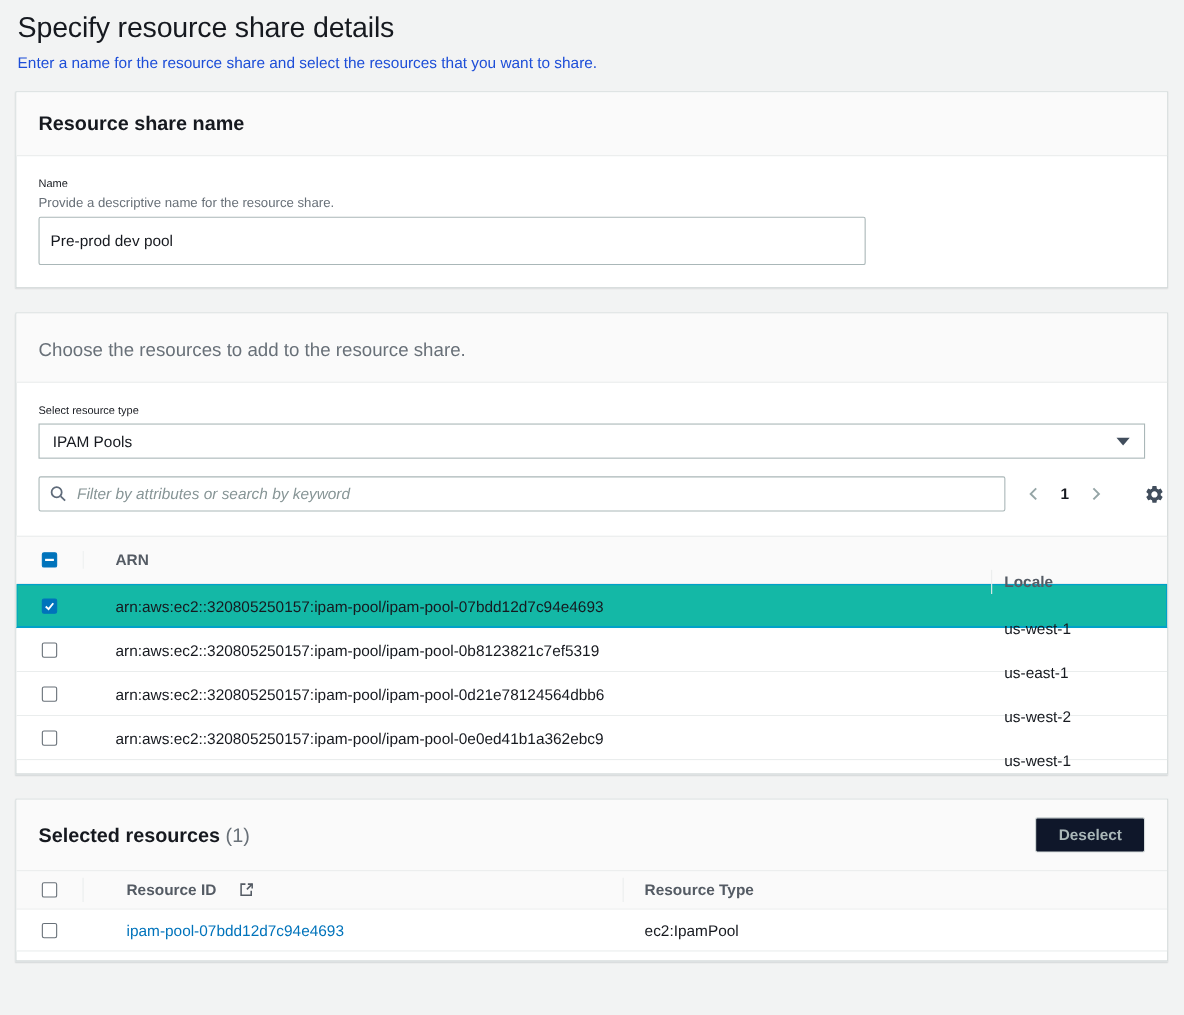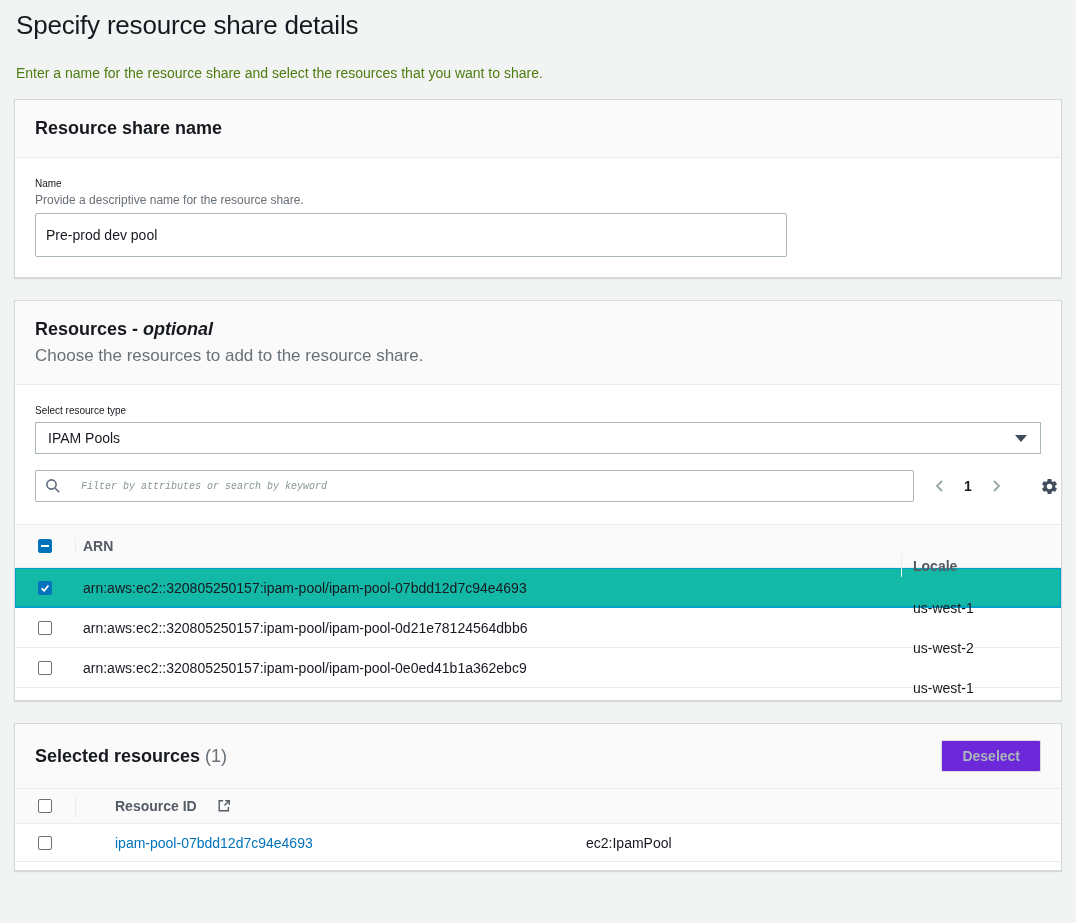--- a/index.html
+++ b/index.html
@@ -5,21 +5,21 @@
   * { box-sizing: border-box; }
   html, body { margin: 0; padding: 0; }
   body {
     width: 1076px; height: 923px; overflow: hidden;
     background: #f2f3f3; color: #16191f;
     font-family: "Liberation Sans", sans-serif;
     font-size: 14px;
   }
   .page-header { padding: 10px 16px 18px; }
   .page-header h1 { margin: 0; font-size: 26px; font-weight: 400; color: #16191f; letter-spacing: -0.2px; }
-  .page-subtitle { margin: 24px 0 0; font-size: 14px; color: #4d7c0f; }
+  .page-subtitle { margin: 8px 0 0; font-size: 14px; color: #1d4ed8; }
 
   .panel {
     background: #fff; margin: 0 14px 22px;
     border: 1px solid #d5dbdb;
     box-shadow: 0 1px 1px 0 rgba(0,28,36,0.12);
   }
   .panel-header { background: #fafafa; padding: 18px 20px; border-bottom: 1px solid #eaeded; }
   .panel-header.no-border { border-bottom: none; padding: 16px 20px; }
   .panel-header h2 { margin: 0; font-size: 18px; font-weight: 700; color: #16191f; }
   .panel-header h2 em { font-style: italic; }
@@ -45,62 +45,62 @@
     padding: 0 12px; cursor: pointer;
   }
   .select-box .select-value { font-size: 14px; color: #16191f; }
 
   .filter-row { display: flex; align-items: center; margin-top: 16px; }
   .search-box {
     flex: 0 0 879px; height: 32px; border: 1px solid #aab7b8; border-radius: 2px;
     background: #fff; display: flex; align-items: center; padding: 0 9px;
   }
   .search-box input {
-    border: none; outline: none; flex: 1; font-size: 10px; margin-left: 18px;
-    font-family: Liberation Mono, monospace; color: #16191f; background: transparent;
+    border: none; outline: none; flex: 1; font-size: 14px; margin-left: 7px;
+    font-family: Liberation Sans, sans-serif; color: #16191f; background: transparent;
   }
   .search-box input::placeholder { color: #879596; font-style: italic; }
   .pagination { display: flex; align-items: center; margin-left: 14px; }
   .pg-btn { background: none; border: none; padding: 2px 4px; cursor: pointer; display: flex; align-items: center; }
   .page-num { font-weight: 700; font-size: 14px; color: #16191f; margin: 0 12px; }
   .pg-divider { width: 1px; height: 30px; background: #eaeded; margin: 0 14px 0 16px; }
   .icon-btn { background: none; border: none; padding: 2px; cursor: pointer; display: flex; align-items: center; }
 
   
   .t-head {
     display: flex; align-items: center; height: 44px;
     background: #fafafa; color: #545b64; font-weight: 700; font-size: 14px;
     border-top: 1px solid #eaeded; border-bottom: 1px solid #eaeded;
   }
   .t-head.small { height: 36px; }
   .t-row { display: flex; align-items: center; height: 40px; background: #fff; border-bottom: 1px solid #eaeded; }
   .t-row.selected { background: #14b8a6; box-shadow: inset 0 0 0 1px #00a1c9; border-bottom-color: #00a1c9; }
   .c-select { width: 60px; display: flex; align-items: center; justify-content: center; align-self: stretch; }
-  .c-arn { flex: 1; padding-left: 8px; white-space: nowrap; overflow: hidden; }
+  .c-arn { flex: 1; padding-left: 30px; white-space: nowrap; overflow: hidden; }
   .c-locale { width: 160px; padding-left: 12px; margin-top: 40px; }
   .c-rid { width: 491px; padding-left: 40px; display: flex; align-items: center; gap: 20px; }
   .c-rtype { flex: 1; padding-left: 20px; }
   .t-head .hdr-divided { position: relative; }
   .t-head .hdr-divided::before {
     content: ""; position: absolute; left: 0; top: 50%; transform: translateY(-50%);
     width: 1px; height: 22px; background: #eaeded;
   }
   .table-footer-pad { height: 12px; }
   .table-footer-pad.small { height: 8px; }
 
   
   .cb {
     width: 14px; height: 14px; border: 1px solid #687078; border-radius: 2px;
     background: #fff; display: flex; align-items: center; justify-content: center; cursor: pointer;
   }
   .cb.indet, .cb.checked { background: #0073bb; border-color: #0073bb; }
   .cb.indet::after { content: ""; width: 8px; height: 2px; background: #fff; }
 
   .btn-secondary {
-    background: #6d28d9; border: 1px solid #d5dbdb; border-radius: 2px;
+    background: #0f172a; border: 1px solid #d5dbdb; border-radius: 2px;
     color: #aab7b8; font-weight: 700; font-size: 14px; padding: 7px 20px;
     font-family: "Liberation Sans", sans-serif; cursor: not-allowed;
   }
   .link { color: #0073bb; text-decoration: none; cursor: pointer; }
 </style>
 </head>
 <body>
 
 <div class="page-header">
   <h1>Specify resource share details</h1>
@@ -113,24 +113,20 @@
   </div>
   <div class="panel-body">
     <label class="field-label">Name</label>
     <div class="field-help">Provide a descriptive name for the resource share.</div>
     <input class="text-input" type="text" value="Pre-prod dev pool" style="">
   </div>
 </div>
 
 <div class="panel">
   <div class="panel-header">
-    <h2>
-      <span>Resources -</span>
-      <em>optional</em>
-    </h2>
     <p class="panel-desc">Choose the resources to add to the resource share.</p>
   </div>
 
   <div class="panel-controls">
     <label class="field-label">Select resource type</label>
     <div class="select-box">
       <span class="select-value">IPAM Pools</span>
       <svg width="14" height="12" viewBox="0 0 14 12">
         <polygon points="1,3 13,3 7,10" fill="#414d5c"></polygon>
       </svg>
@@ -181,20 +177,27 @@
         <span class="cb checked">
           <svg width="12" height="12" viewBox="0 0 14 14">
             <polyline points="3,7.5 6,10.2 11,4" fill="none" stroke="#fff" stroke-width="2"></polyline>
           </svg>
         </span>
       </div>
       <div class="c-arn">arn:aws:ec2::320805250157:ipam-pool/ipam-pool-07bdd12d7c94e4693</div>
       <div class="c-locale">us-west-1</div>
     </div>
 
+    <div class="t-row">
+      <div class="c-select">
+          <span class="cb"></span>
+        </div>
+      <div class="c-arn">arn:aws:ec2::320805250157:ipam-pool/ipam-pool-0b8123821c7ef5319</div>
+      <div class="c-locale">us-east-1</div>
+    </div>
 
     <div class="t-row">
       <div class="c-select">
           <span class="cb"></span>
         </div>
       <div class="c-arn">arn:aws:ec2::320805250157:ipam-pool/ipam-pool-0d21e78124564dbb6</div>
       <div class="c-locale">us-west-2</div>
     </div>
 
     <div class="t-row">
@@ -224,20 +227,21 @@
         <span class="cb"></span>
       </div>
       <div class="c-rid hdr-divided">
         <span>Resource ID</span>
         <svg width="14" height="14" viewBox="0 0 16 16">
           <path d="M13 9v4.5H2.5V2H7" fill="none" stroke="#545b64" stroke-width="1.6"></path>
           <path d="M9.5 2H14v4.5" fill="none" stroke="#545b64" stroke-width="1.6"></path>
           <line x1="14" y1="2" x2="8.5" y2="7.5" stroke="#545b64" stroke-width="1.6"></line>
         </svg>
       </div>
+      <div class="c-rtype hdr-divided">Resource Type</div>
     </div>
 
     <div class="t-row" style="height:38px;">
       <div class="c-select">
           <span class="cb"></span>
         </div>
       <div class="c-rid">
         <a class="link">ipam-pool-07bdd12d7c94e4693</a>
       </div>
       <div class="c-rtype">ec2:IpamPool</div>

